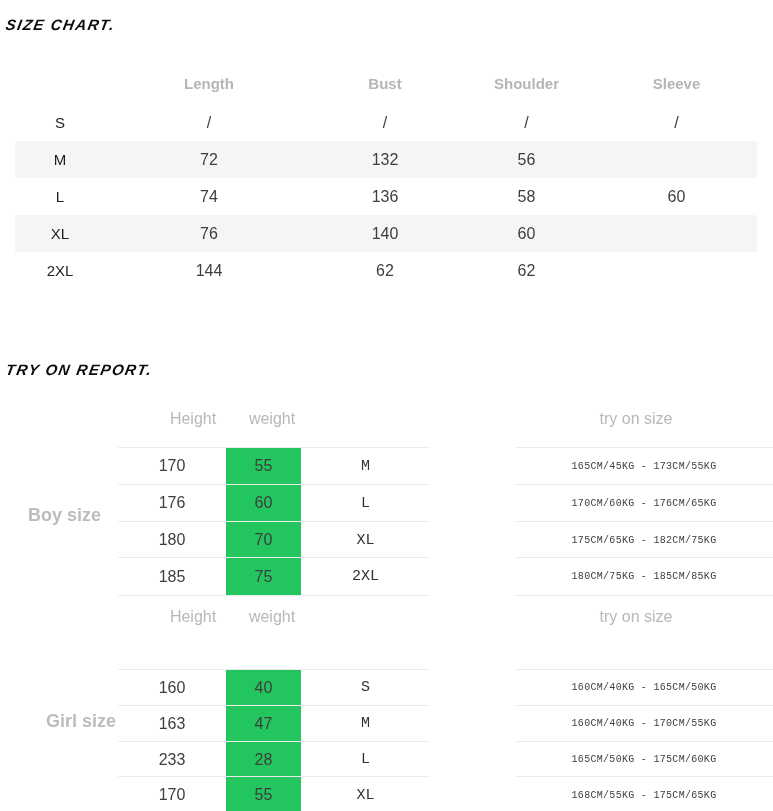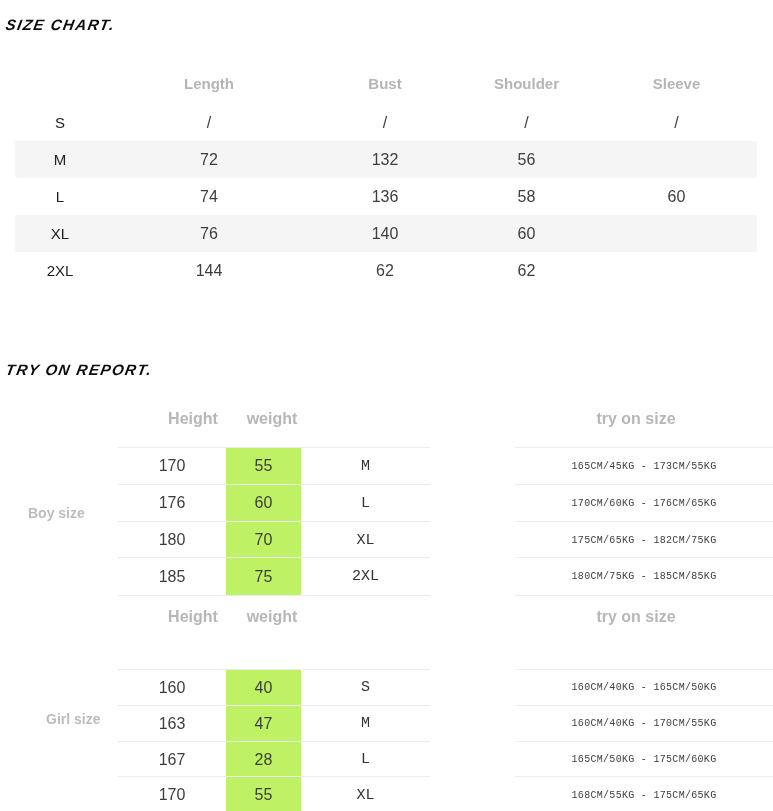--- a/index.html
+++ b/index.html
@@ -40,46 +40,46 @@
   .sc-head{height:42px;color:#b5b5b5;font-weight:600;font-size:15px;}
   .sc-row .sc-cell{font-size:16px;color:#3e3e3e;}
   .sc-row .sc-size{color:#1f1f1f;font-size:15px;}
   .sc-head .sc-cell{font-size:15px;color:#b5b5b5;}
   .sc-row.shaded{background:#f5f5f6;border-radius:2px;}
 
   
   .thdr{
     position:absolute;
     color:#b7b7b7;
-    font-weight:700;
+    font-weight:400;
     font-size:16px;
     text-align:center;
     white-space:nowrap;
   }
   .side-label{
     position:absolute;
     color:#bcbcbc;
     font-weight:600;
-    font-size:14px;
+    font-size:18px;
     white-space:nowrap;
   }
   .try-table{position:absolute;left:0;width:773px;}
   .try-row{
     display:grid;
     grid-template-columns:118px 108px 75px 129px 85px 258px;
     align-items:center;
     text-align:center;
   }
   .boy-table{top:447px;}
   .boy-table .try-row{height:37px;}
   .girl-table{top:669px;}
   .girl-table .try-row{height:36px;}
   .cell{height:100%;display:flex;align-items:center;justify-content:center;text-align:right;}
   .c-h,.c-s,.c-t{border-top:1px solid #ececec;}
-  .c-w{background:#bef264;border-top:1px solid #eaeaea;}
+  .c-w{background:#22c55e;border-top:1px solid #eaeaea;}
   .try-row:last-child .c-h,
   .try-row:last-child .c-s,
   .try-row:last-child .c-t{border-bottom:1px solid #ececec;}
   .try-row:last-child .c-w{border-bottom:1px solid #eaeaea;}
   .c-h,.c-w{font-size:16px;color:#3e3e3e;}
   .c-s{font-family:"Liberation Mono",monospace;font-size:15px;color:#333333;}
   .c-t{
     font-family:"Liberation Mono",monospace;
     font-size:10px;
     letter-spacing:0.3px;
@@ -199,21 +199,21 @@
     <div class="try-row">
       <div class="cell c-sp"></div>
       <div class="cell c-h">163</div>
       <div class="cell c-w">47</div>
       <div class="cell c-s">M</div>
       <div class="cell c-sp"></div>
       <div class="cell c-t">160CM/40KG - 170CM/55KG</div>
     </div>
     <div class="try-row">
       <div class="cell c-sp"></div>
-      <div class="cell c-h">167</div>
+      <div class="cell c-h">233</div>
       <div class="cell c-w">28</div>
       <div class="cell c-s">L</div>
       <div class="cell c-sp"></div>
       <div class="cell c-t">165CM/50KG - 175CM/60KG</div>
     </div>
     <div class="try-row">
       <div class="cell c-sp"></div>
       <div class="cell c-h">170</div>
       <div class="cell c-w">55</div>
       <div class="cell c-s">XL</div>

